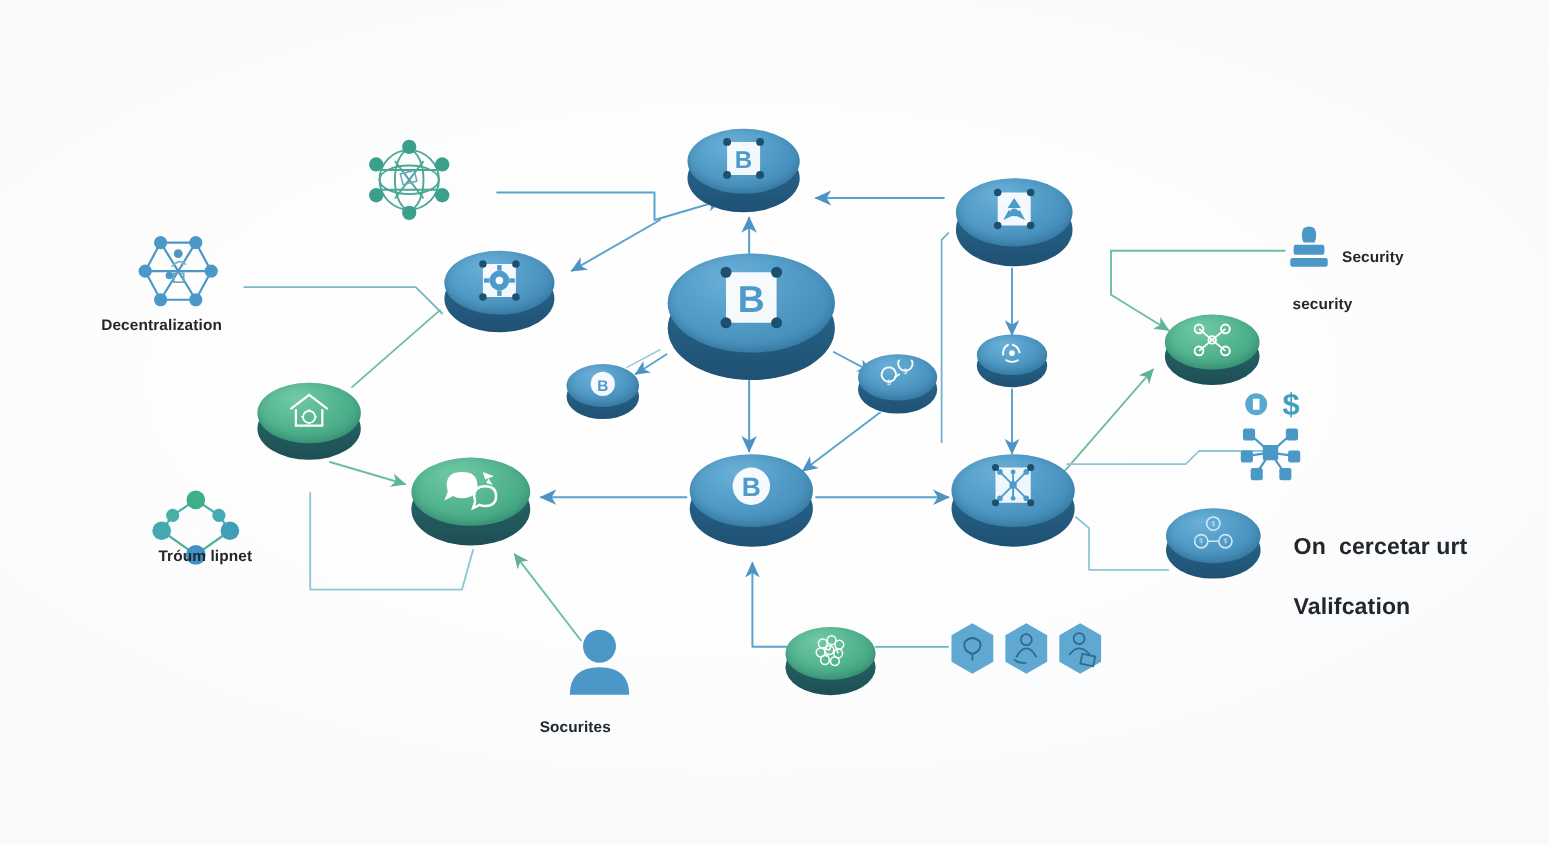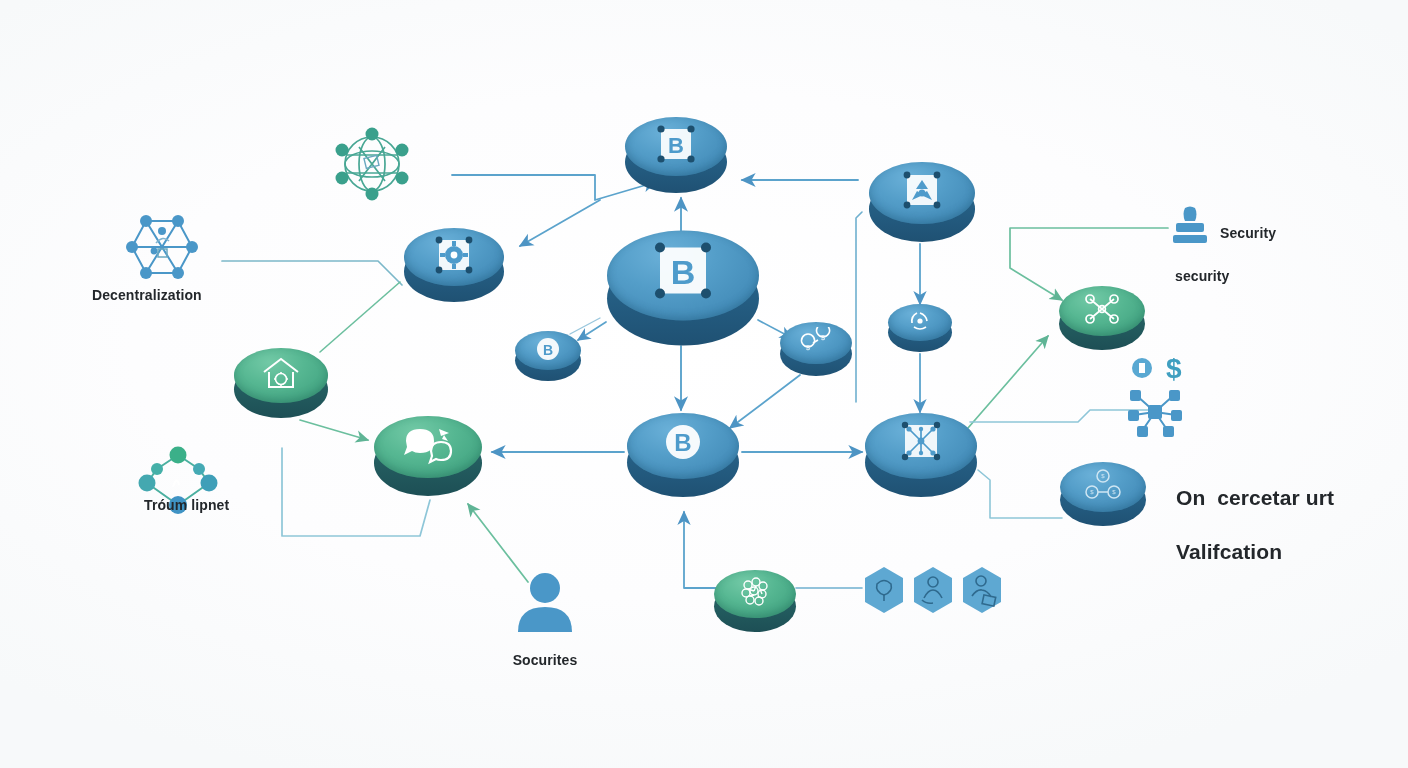--- a/index.html
+++ b/index.html
@@ -568,19 +568,19 @@
               <circle cx="24" cy="26" r="4"></circle>
             <path d="M13 14 L19 16 M21 11 L19 16 M25 14 L27 19 M15 21 L19 20 M23 22 L24 22"></path>
           </g>
         </svg>
       </div>
     </div>
   </div>
 
   <div class="label" style="left:92px; top:286px;text-align:right;">Decentralization</div>
   <div class="label" style="left:104px; top:496px;margin-left:40px;">Tróum lipnet</div>
-  <div class="label center" style="left:545px; top:651px;">Socurites</div>
+  <div class="label center" style="left:523px; top:651px;">Socurites</div>
   <div class="label" style="left:1220px; top:224px;">Security</div>
   <div class="label" style="left:1175px; top:267px;">security</div>
   <div class="label lsmall" style="left:1176px; top:484px;">On  cercetar urt</div>
   <div class="label lsmall" style="left:1176px; top:538px;">Valifcation</div>
 
 </div>
 
 </body></html>

